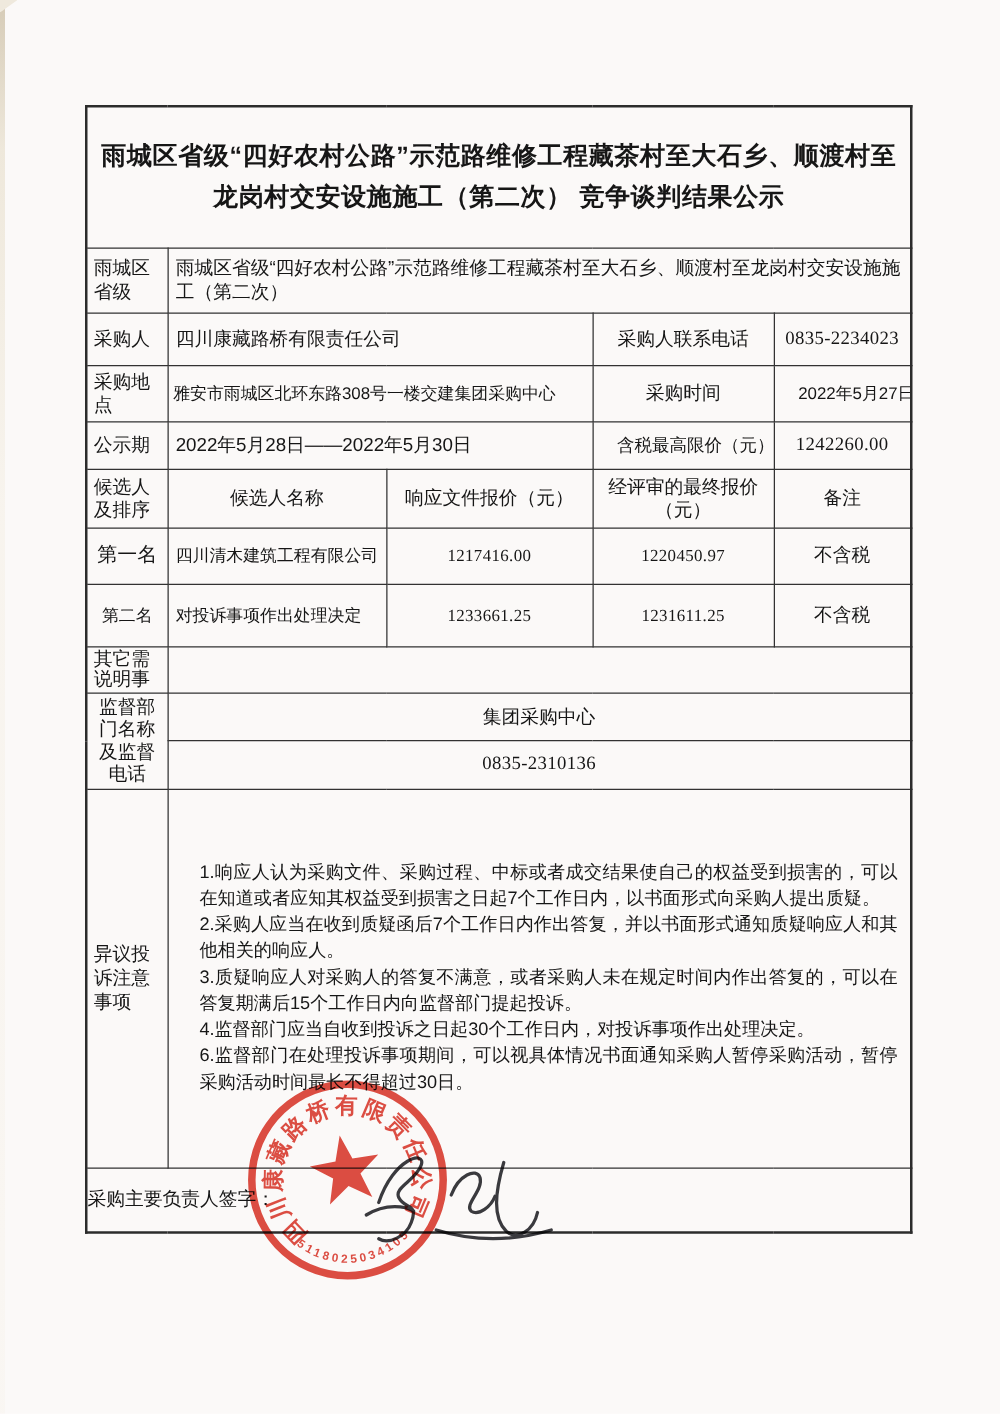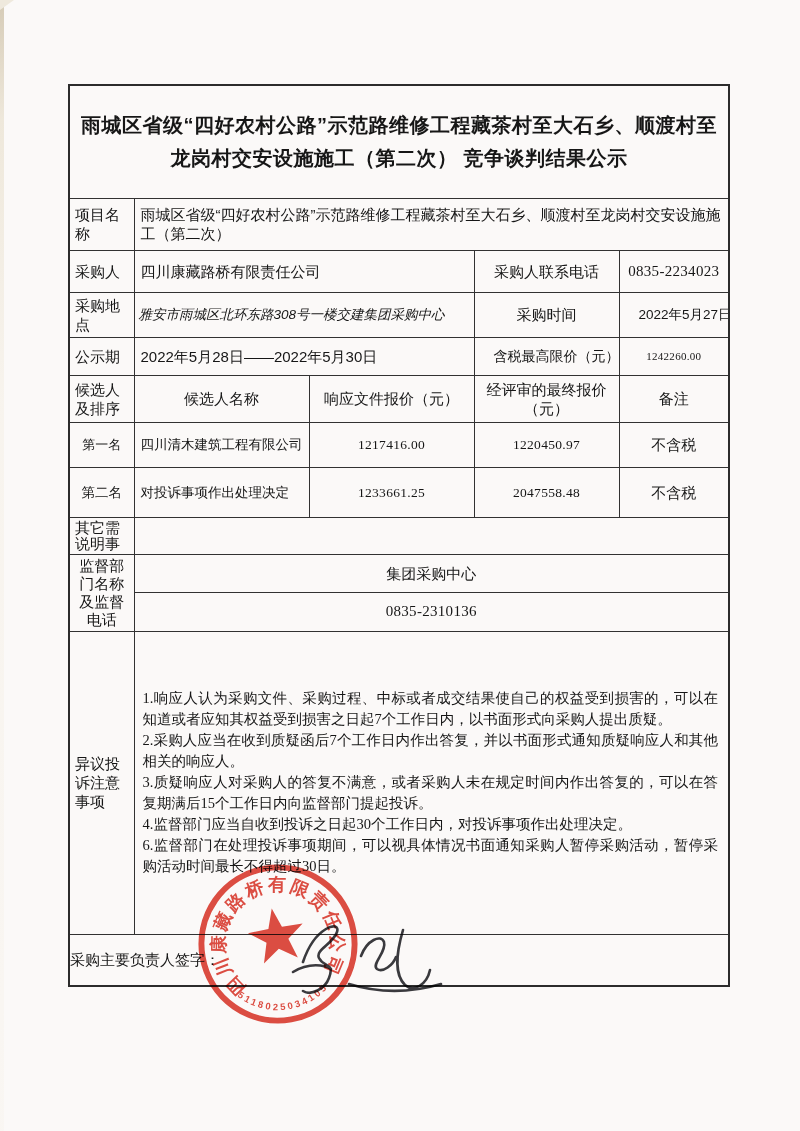--- a/index.html
+++ b/index.html
@@ -36,24 +36,24 @@
   .h37{height:37px}.h303{height:303px}.h-sig{height:52px}
   .title-cell {
     text-align:center; font-weight:bold;
     font-size:20px; line-height:33px; padding:0 11px;
     letter-spacing:.5px;
   }
   .center { text-align:center; }
   .label { padding:2px 4px 2px 5px; }
   .label-center { text-align:center; padding:2px 3px; }
   .tight { font-size:13.5px; white-space:nowrap; padding:2px 19px; text-align:center; overflow:hidden;margin-top:38px; }
-  .addr { font-size:13.5px; white-space:nowrap; overflow:hidden; padding:3px 4px;font-style:italic; }
+  .addr { font-size:13.5px; white-space:nowrap; overflow:hidden; padding:3px 4px; }
   .cand-name { font-size:13.5px; white-space:nowrap; text-align:left; overflow:hidden; }
   .num { font-family:"Liberation Serif", serif; letter-spacing:.3px;margin-top:20px; }
-  .disputes-cell { padding:6px 10px 6px 8px;font-family:Liberation Serif, serif; }
+  .disputes-cell { padding:6px 10px 6px 25px; }
   .disputes-cell .item { font-size:14.5px; line-height:21px; text-align:justify; }
   .sig-cell { padding-left:0; }
   
   .stamp {
     position:absolute; left:192px; top:858px; width:172px; height:172px;
     transform:rotate(-10deg);
     opacity:.88; mix-blend-mode:multiply; pointer-events:none;
   }
   .stamp svg { width:100%; height:100%; }
   
@@ -76,21 +76,21 @@
     <col style="width:145px">
       <col style="width:110px">
   </colgroup>
 
   <tbody>
       <tr class="h113">
     <td colspan="5" class="title-cell">雨城区省级“四好农村公路”示范路维修工程藏茶村至大石乡、顺渡村至龙岗村交安设施施工（第二次） 竞争谈判结果公示</td>
   </tr>
 
   <tr class="h52">
-    <td class="label">项目名称</td>
+    <td class="label">雨城区省级</td>
     <td colspan="4">雨城区省级“四好农村公路”示范路维修工程藏茶村至大石乡、顺渡村至龙岗村交安设施施工（第二次）</td>
   </tr>
 
   <tr class="h42">
     <td class="label">采购人</td>
     <td colspan="2">四川康藏路桥有限责任公司</td>
     <td class="center">采购人联系电话</td>
     <td class="center num">0835-2234023</td>
   </tr>
 
@@ -98,44 +98,44 @@
     <td class="label">采购地点</td>
     <td colspan="2" class="addr">雅安市雨城区北环东路308号一楼交建集团采购中心</td>
     <td class="center">采购时间</td>
     <td class="tight">2022年5月27日</td>
   </tr>
 
   <tr class="h38">
     <td class="label">公示期</td>
     <td colspan="2">2022年5月28日——2022年5月30日</td>
     <td class="tight" style="font-size:14px">含税最高限价（元）</td>
-    <td class="center num" style="font-size:11px">1242260.00</td>
+    <td class="center num" style="font-size:15px">1242260.00</td>
   </tr>
 
   <tr class="h47">
     <td class="label">候选人及排序</td>
     <td class="center">候选人名称</td>
     <td class="center">响应文件报价（元）</td>
     <td class="center">经评审的最终报价（元）</td>
     <td class="center">备注</td>
   </tr>
 
   <tr class="h45">
-    <td class="center" style="font-size:13px">第一名</td>
+    <td class="center" style="font-size:16px">第一名</td>
     <td class="cand-name">四川清木建筑工程有限公司</td>
     <td class="center num" style="font-size:13.5px">1217416.00</td>
     <td class="center num" style="font-size:13.5px">1220450.97</td>
     <td class="center">不含税</td>
   </tr>
 
   <tr class="h50">
     <td class="center" style="font-size:13.5px">第二名</td>
     <td class="cand-name">对投诉事项作出处理决定</td>
     <td class="center num" style="font-size:13.5px">1233661.25</td>
-    <td class="center num" style="font-size:13.5px">2047558.48</td>
+    <td class="center num" style="font-size:13.5px">1231611.25</td>
     <td class="center">不含税</td>
   </tr>
 
   <tr class="h36">
     <td class="label" style="line-height:16px">其它需说明事</td>
     <td colspan="4"></td>
   </tr>
 
   <tr class="h37">
     <td rowspan="2" class="label-center" style="line-height:18px">监督部门名称及监督电话</td>

